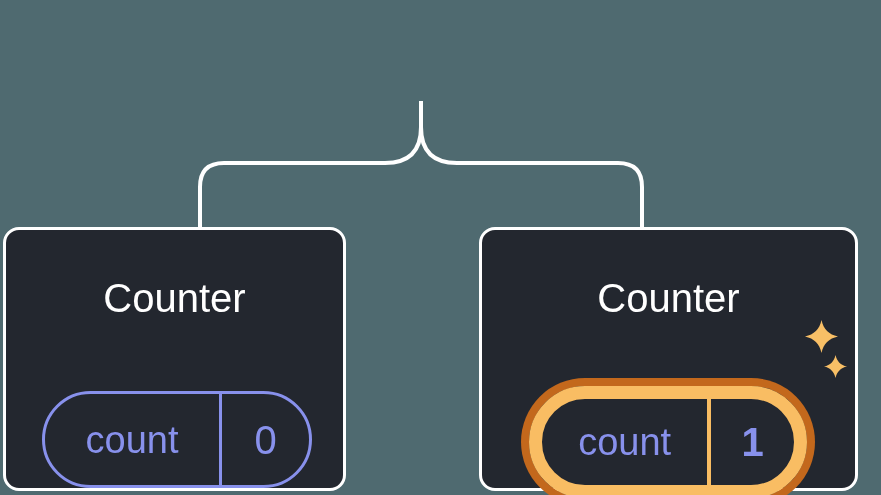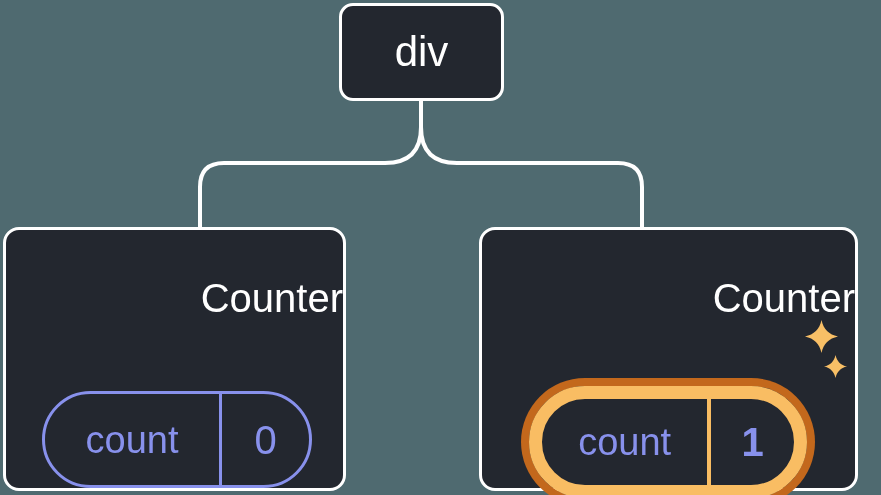--- a/index.html
+++ b/index.html
@@ -23,21 +23,21 @@
 
   .card{
     position:absolute;top:227px;height:264px;
     background:var(--node-fill);border:3.5px solid var(--node-border);
     border-radius:16px;
   }
   .card-left{left:3px;width:343px;}
   .card-right{left:479px;width:379px;}
 
   .card-title{
-    position:absolute;top:44px;left:0;right:0;text-align:right;
+    position:absolute;top:44px;left:0;right:0;text-align:center;
     color:var(--text);font-size:40px;line-height:1.2;font-weight:400;
   }
 
   .pill{
     position:absolute;display:flex;align-items:stretch;
     border-radius:999px;background:transparent;margin-top:42px;
   }
   .pill-normal{
     left:36px;top:119px;width:270px;height:97px;
     border:3px solid var(--purple);
@@ -62,23 +62,20 @@
 </head>
 <body>
 
 <div class="canvas">
 
   <svg class="connector-svg" width="881" height="240" viewBox="0 0 881 240">
     <path d="M 421 101 L 421 127 Q 421 163 385 163 L 224 163 Q 200 163 200 187 L 200 228" fill="none" stroke="#ffffff" stroke-width="4"></path>
     <path d="M 421 101 L 421 127 Q 421 163 457 163 L 618 163 Q 642 163 642 187 L 642 228" fill="none" stroke="#ffffff" stroke-width="4"></path>
   </svg>
 
-  <div class="root-node">
-    <span class="root-label">div</span>
-  </div>
 
   <div class="card card-left">
     <div class="card-title">Counter</div>
     <div class="pill pill-normal">
       <div class="pill-seg pill-seg-key">
         <span class="state-key">count</span>
       </div>
       <div class="pill-seg pill-seg-value">
         <span class="state-value">0</span>
       </div>

